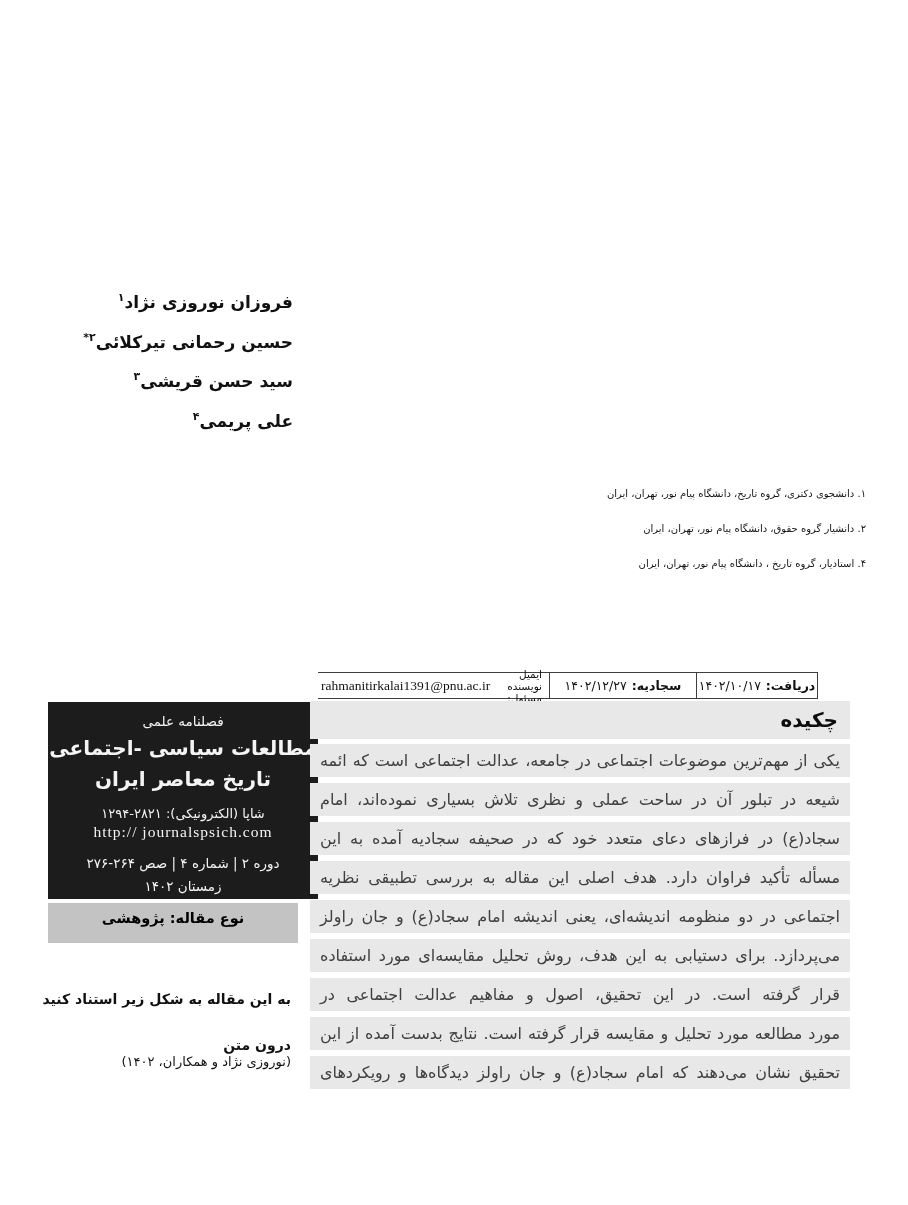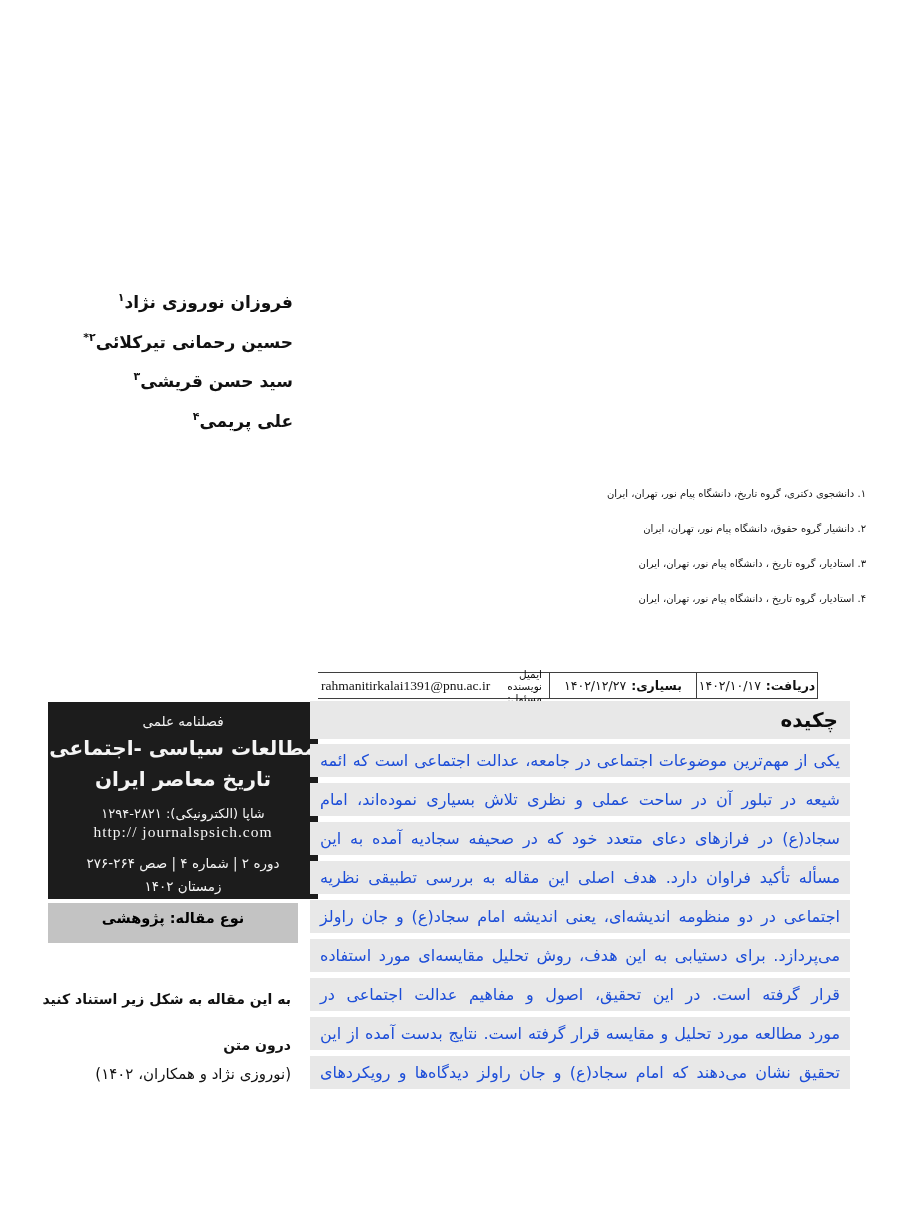--- a/index.html
+++ b/index.html
@@ -51,58 +51,57 @@
 
   
   .typebar { position:absolute; top:903px; left:48px; width:250px; height:40px;
              background:#c3c3c3; color:#000; font-weight:bold; font-size:14.5px;
              text-align:center; line-height:30px; }
 
   
   .citation { position:absolute; top:991px; right:617px; width:260px; text-align:right; }
   .cit-head  { font-weight:bold; font-size:14px; }
   .cit-label { font-weight:bold; font-size:14px; margin-top:30px; }
-  .cit-text  { font-size:15px; margin-top:12px; }
+  .cit-text  { font-size:13px; margin-top:1px; }
 
   
   .abstract { position:absolute; top:701px; left:310px; width:540px; }
   .abs-head { background:#e8e8e8; height:38px; line-height:38px; font-weight:bold;
               font-size:20px; padding:0 12px; box-sizing:border-box; margin-bottom:5px;
               text-align:right; color:#0c0c0c; }
   .abs-line { background:#e8e8e8; height:33px; line-height:33px; font-size:16px;
               padding:0 10px; box-sizing:border-box; margin-bottom:6px;
-              text-align:justify; text-align-last:justify; overflow:hidden; color:#1d4ed8; }
+              text-align:justify; text-align-last:justify; overflow:hidden; color:#404040; }
 </style>
 </head>
 <body>
 
 <div class="page">
 
 
   <div class="authors">
     <div><span>فروزان نوروزی نژاد</span><sup>۱</sup></div>
     <div><span>حسین رحمانی تیرکلائی</span><sup>۲*</sup></div>
     <div><span>سید حسن قریشی</span><sup>۳</sup></div>
     <div><span>علی پریمی</span><sup>۴</sup></div>
   </div>
 
   <div class="affils">
     <div>۱. دانشجوی دکتری، گروه تاریخ، دانشگاه پیام نور، تهران، ایران</div>
     <div>۲. دانشیار گروه حقوق، دانشگاه پیام نور، تهران، ایران</div>
-    <div>۳. استادیار، گروه تاریخ ، دانشگاه پیام نور، تهران، ایران</div>
     <div>۴. استادیار، گروه تاریخ ، دانشگاه پیام نور، تهران، ایران</div>
   </div>
 
   <div class="metabar">
     <div class="m-cell m-received">
       <span class="m-label">دریافت:</span>
       <span>۱۴۰۲/۱۰/۱۷</span>
     </div>
     <div class="m-cell m-accepted">
-      <span class="m-label">بسیاری:</span>
+      <span class="m-label">سجادیه:</span>
       <span>۱۴۰۲/۱۲/۲۷</span>
     </div>
     <div class="m-cell m-email">
       <span class="m-email-label">ایمیل نویسنده مسئول:</span>
       <span class="m-email-value">rahmanitirkalai1391@pnu.ac.ir</span>
     </div>
   </div>
 
   <div class="jbox">
     <div class="jb-type">فصلنامه علمی</div>

